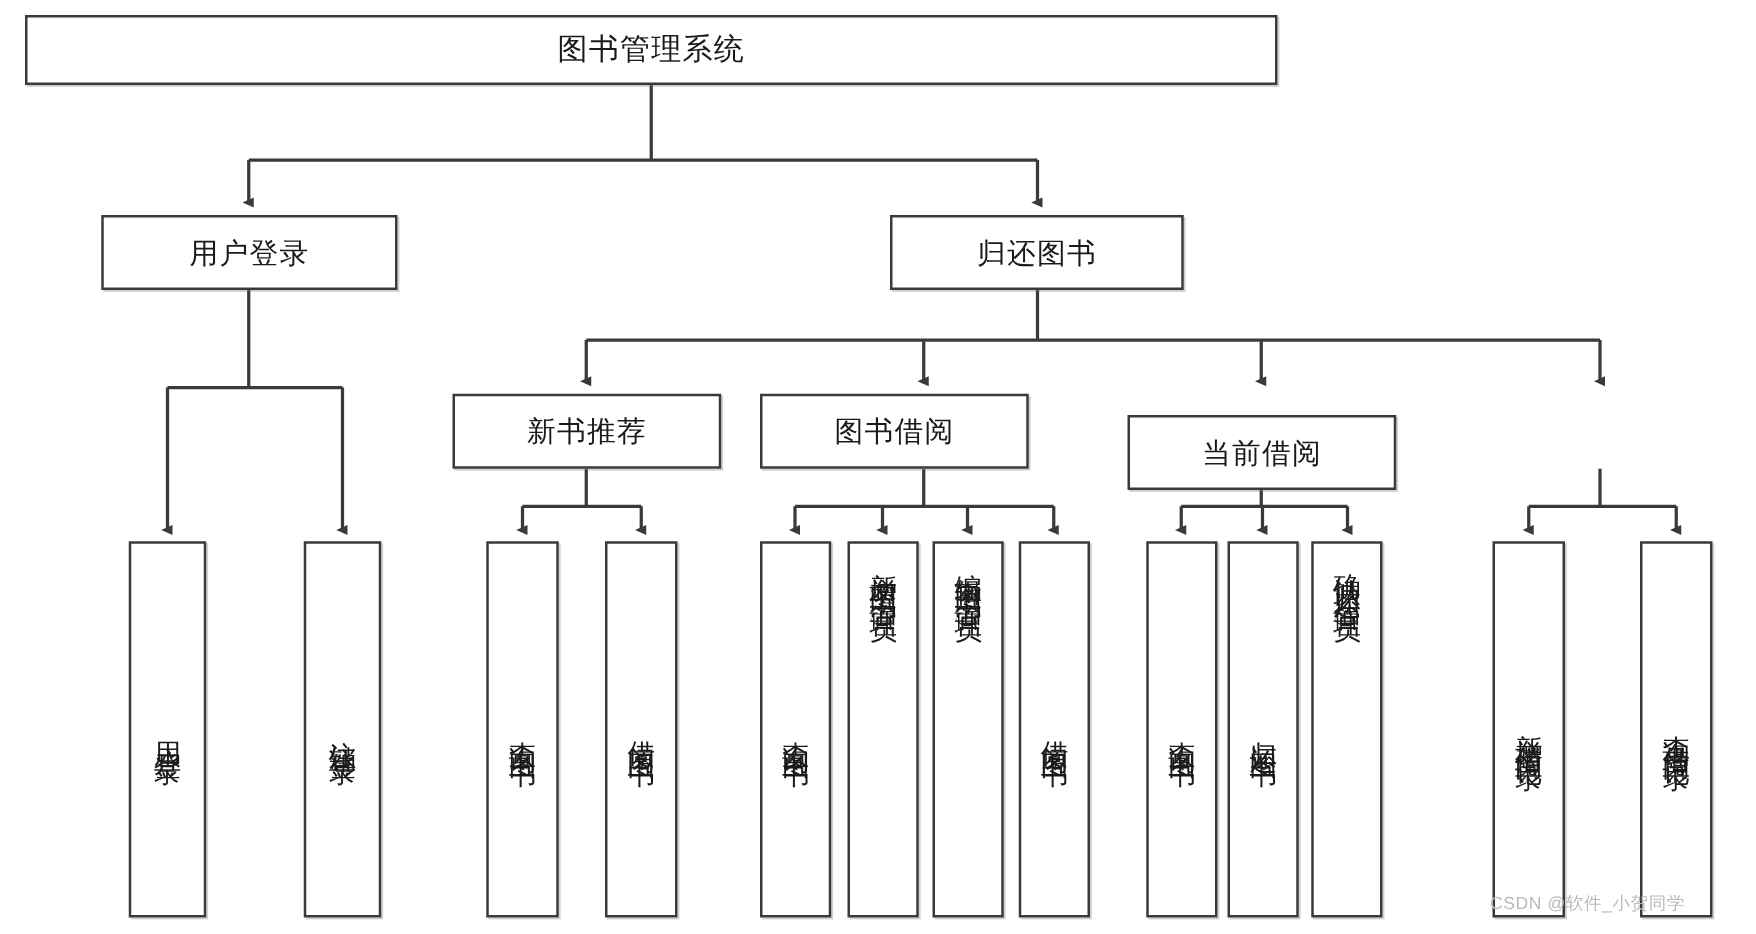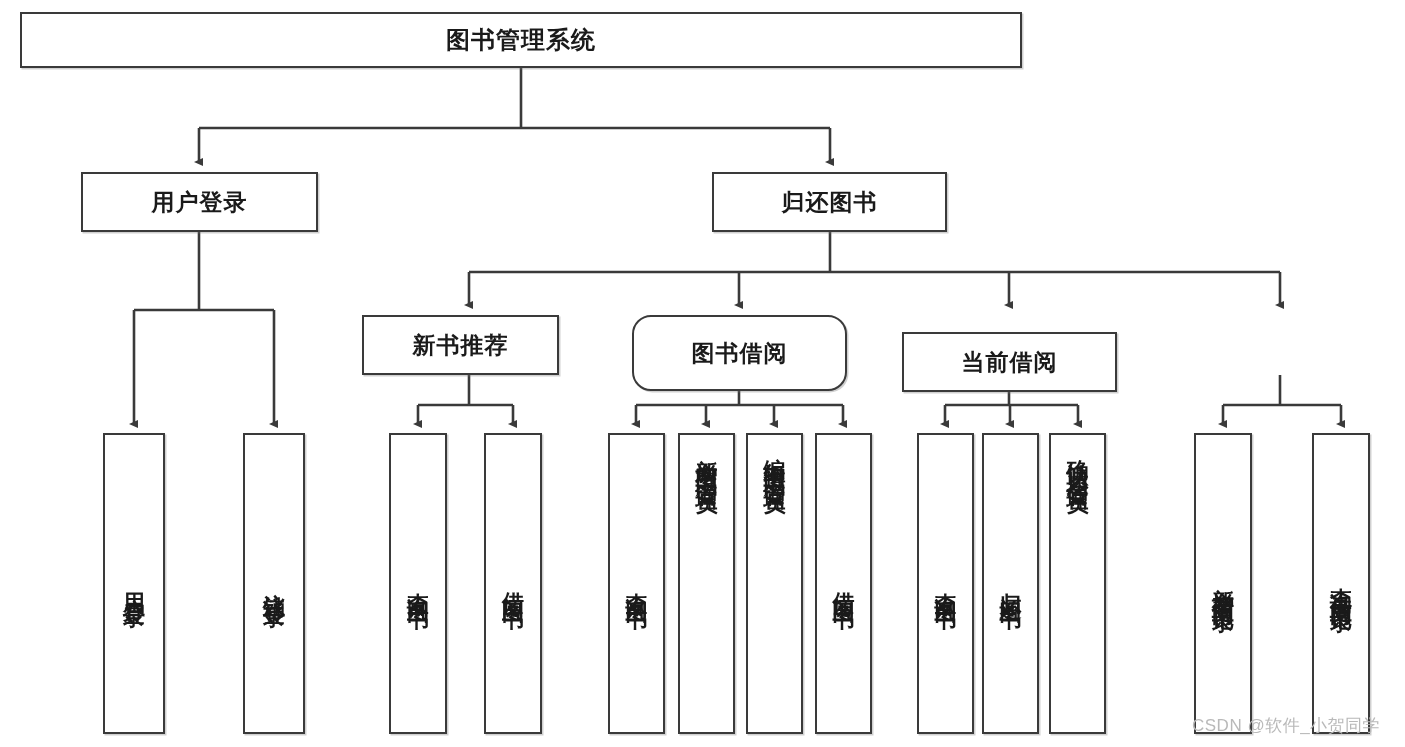--- a/index.html
+++ b/index.html
@@ -34,21 +34,20 @@
     display: flex;
     align-items: center;
     justify-content: center;
     color: #1a1a1a;
     box-shadow: 1.5px 1.5px 0 rgba(120,120,120,0.35);
   }
   .node-label {
     display: block;
     line-height: 1.15;
     white-space: nowrap;
-    font-weight: bold;
   }
   
   .node.horizontal .node-label {
     writing-mode: horizontal-tb;
     font-size: 23px;
     letter-spacing: 1px;
   }
   .node.root .node-label {
     font-size: 24px;
   }
@@ -69,21 +68,21 @@
   }
   .node.vertical.centered {
     align-items: center;
   }
   .node.vertical.centered .node-label {
     margin-top: 0;
   }
   .watermark {
     position: absolute;
     color: #b9b9b9;
-    font-size: 17px;
+    font-size: 14px;
     letter-spacing: 0.5px;
     white-space: nowrap;
     user-select: none;
   }
 </style>
 </head>
 <body>
 
 <div id="diagram-root">
 
@@ -141,24 +140,24 @@
     <span class="node-label">图书管理系统</span>
   </div>
 
   <div class="node horizontal" style="left:81px; top:172px; width:237px; height:60px;">
     <span class="node-label">用户登录</span>
   </div>
   <div class="node horizontal" style="left:712px; top:172px; width:235px; height:60px;">
     <span class="node-label">归还图书</span>
   </div>
 
-  <div class="node horizontal" style="left:362px; top:315px; width:197px; height:60px;">
+  <div class="node horizontal" style="left:362px; top:315px; width:215px; height:60px;">
     <span class="node-label">新书推荐</span>
   </div>
-  <div class="node horizontal" style="left:632px; top:315px; width:215px; height:76px;border-radius:19px;">
+  <div class="node horizontal" style="left:608px; top:315px; width:215px; height:60px;">
     <span class="node-label">图书借阅</span>
   </div>
   <div class="node horizontal" style="left:902px; top:332px; width:215px; height:60px;">
     <span class="node-label">当前借阅</span>
   </div>
 
   <div class="node vertical centered" style="left:103px; top:433px; width:62px; height:301px;">
     <span class="node-label">用户登录</span>
   </div>
   <div class="node vertical centered" style="left:243px; top:433px; width:62px; height:301px;">

